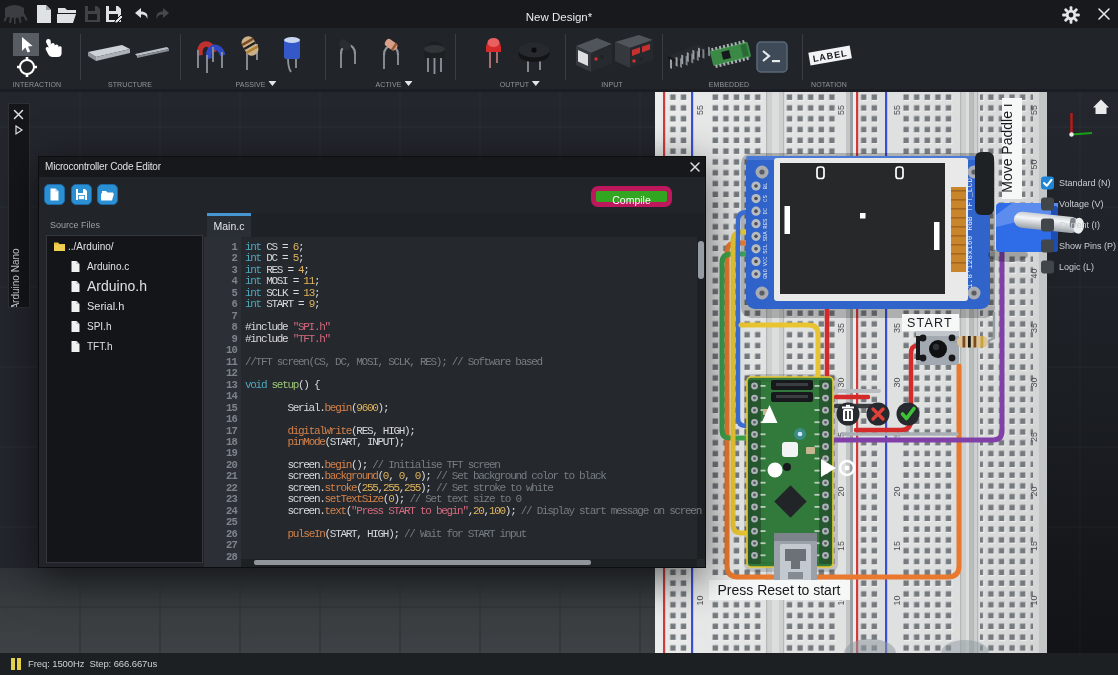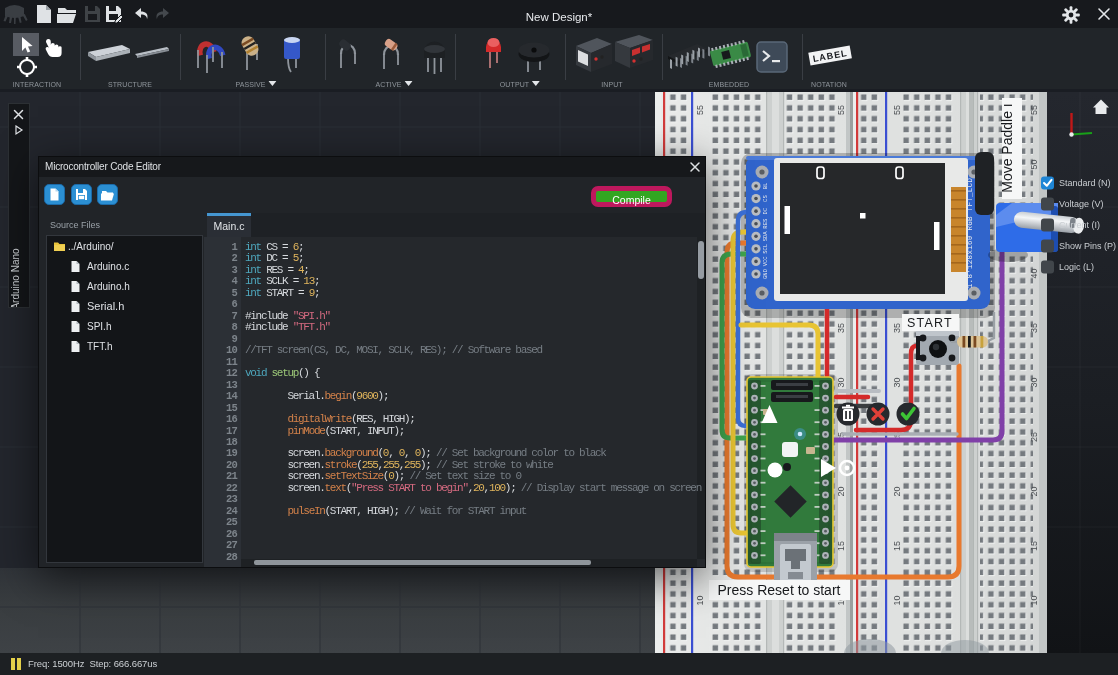--- a/index.html
+++ b/index.html
@@ -673,21 +673,21 @@
 <div class="abs" style="left:21px;top:2px;font-size:10px;color:#dfe1e5;line-height:17px">../Arduino/</div>
 <svg class="abs" style="left:22px;top:24px" width="13" height="13" viewBox="0 0 13 13">
 <path d="M2.5 1h5l3 3v8h-8z" fill="#eef0f2"></path>
           <path d="M7.5 1l3 3h-3z" fill="#b4bac0"></path>
 </svg>
 <div class="abs" style="left:40px;top:22px;font-size:10px;color:#dfe1e5;line-height:17px">Arduino.c</div>
 <svg class="abs" style="left:22px;top:44px" width="13" height="13" viewBox="0 0 13 13">
 <path d="M2.5 1h5l3 3v8h-8z" fill="#eef0f2"></path>
           <path d="M7.5 1l3 3h-3z" fill="#b4bac0"></path>
 </svg>
-<div class="abs" style="left:40px;top:42px;font-size:10px;color:#dfe1e5;line-height:17px">Arduino.h</div>
+<div class="abs" style="left:40px;top:42px;font-size:14px;color:#dfe1e5;line-height:17px">Arduino.h</div>
 <svg class="abs" style="left:22px;top:64px" width="13" height="13" viewBox="0 0 13 13">
 <path d="M2.5 1h5l3 3v8h-8z" fill="#eef0f2"></path>
           <path d="M7.5 1l3 3h-3z" fill="#b4bac0"></path>
 </svg>
 <div class="abs" style="left:40px;top:62px;font-size:11px;color:#dfe1e5;line-height:17px">Serial.h</div>
 <svg class="abs" style="left:22px;top:84px" width="13" height="13" viewBox="0 0 13 13">
 <path d="M2.5 1h5l3 3v8h-8z" fill="#eef0f2"></path>
           <path d="M7.5 1l3 3h-3z" fill="#b4bac0"></path>
 </svg>
 <div class="abs" style="left:40px;top:82px;font-size:10px;color:#dfe1e5;line-height:17px">SPI.h</div>
@@ -732,35 +732,37 @@
           <div style="height:11.47px;line-height:11.47px">24</div>
           <div style="height:11.47px;line-height:11.47px">25</div>
           <div style="height:11.47px;line-height:11.47px">26</div>
           <div style="height:11.47px;line-height:11.47px">27</div>
           <div style="height:11.47px;line-height:11.47px">28</div>
         </div>
 <div class="abs mono" style="left:41px;top:5px;font-size:11px;font-weight:normal;letter-spacing:-1.3px;color:#d6d9dd;font-style:normal">
           <div style="height:11.47px;line-height:11.47px;white-space:pre"><i style="color:#4ea7bd">int</i> CS = <i style="color:#dfb45c">6</i>;</div>
           <div style="height:11.47px;line-height:11.47px;white-space:pre"><i style="color:#4ea7bd">int</i> DC = <i style="color:#dfb45c">5</i>;</div>
           <div style="height:11.47px;line-height:11.47px;white-space:pre"><i style="color:#4ea7bd">int</i> RES = <i style="color:#dfb45c">4</i>;</div>
+          <div style="height:11.47px;line-height:11.47px;white-space:pre"><i style="color:#4ea7bd">int</i> MOSI = <i style="color:#dfb45c">11</i>;</div>
           <div style="height:11.47px;line-height:11.47px;white-space:pre"><i style="color:#4ea7bd">int</i> SCLK = <i style="color:#dfb45c">13</i>;</div>
           <div style="height:11.47px;line-height:11.47px;white-space:pre"><i style="color:#4ea7bd">int</i> START = <i style="color:#dfb45c">9</i>;</div>
           <div style="height:11.47px;line-height:11.47px;white-space:pre"> </div>
           <div style="height:11.47px;line-height:11.47px;white-space:pre">#include <i style="color:#d3697f">"SPI.h"</i></div>
           <div style="height:11.47px;line-height:11.47px;white-space:pre">#include <i style="color:#d3697f">"TFT.h"</i></div>
           <div style="height:11.47px;line-height:11.47px;white-space:pre"> </div>
           <div style="height:11.47px;line-height:11.47px;white-space:pre"><i style="color:#767d84">//TFT screen(CS, DC, MOSI, SCLK, RES); // Software based</i></div>
           <div style="height:11.47px;line-height:11.47px;white-space:pre"> </div>
           <div style="height:11.47px;line-height:11.47px;white-space:pre"><i style="color:#4ea7bd">void</i> <i style="color:#9cc878">setup</i>() {</div>
           <div style="height:11.47px;line-height:11.47px;white-space:pre"> </div>
           <div style="height:11.47px;line-height:11.47px;white-space:pre">        Serial.<i style="color:#d4824a">begin</i>(<i style="color:#dfb45c">9600</i>);</div>
           <div style="height:11.47px;line-height:11.47px;white-space:pre"> </div>
           <div style="height:11.47px;line-height:11.47px;white-space:pre">        <i style="color:#d4824a">digitalWrite</i>(RES, HIGH);</div>
           <div style="height:11.47px;line-height:11.47px;white-space:pre">        <i style="color:#d4824a">pinMode</i>(START, INPUT);</div>
           <div style="height:11.47px;line-height:11.47px;white-space:pre"> </div>
+          <div style="height:11.47px;line-height:11.47px;white-space:pre">        screen.<i style="color:#d4824a">begin</i>(); <i style="color:#767d84">// Initialise TFT screen</i></div>
           <div style="height:11.47px;line-height:11.47px;white-space:pre">        screen.<i style="color:#d4824a">background</i>(<i style="color:#dfb45c">0</i>, <i style="color:#dfb45c">0</i>, <i style="color:#dfb45c">0</i>); <i style="color:#767d84">// Set background color to black</i></div>
           <div style="height:11.47px;line-height:11.47px;white-space:pre">        screen.<i style="color:#d4824a">stroke</i>(<i style="color:#dfb45c">255</i>,<i style="color:#dfb45c">255</i>,<i style="color:#dfb45c">255</i>); <i style="color:#767d84">// Set stroke to white</i></div>
           <div style="height:11.47px;line-height:11.47px;white-space:pre">        screen.<i style="color:#d4824a">setTextSize</i>(<i style="color:#dfb45c">0</i>); <i style="color:#767d84">// Set text size to 0</i></div>
           <div style="height:11.47px;line-height:11.47px;white-space:pre">        screen.<i style="color:#d4824a">text</i>(<i style="color:#d3697f">"Press START to begin"</i>,<i style="color:#dfb45c">20</i>,<i style="color:#dfb45c">100</i>); <i style="color:#767d84">// Display start message on screen</i></div>
           <div style="height:11.47px;line-height:11.47px;white-space:pre"> </div>
           <div style="height:11.47px;line-height:11.47px;white-space:pre">        <i style="color:#d4824a">pulseIn</i>(START, HIGH); <i style="color:#767d84">// Wait for START input</i></div>
           <div style="height:11.47px;line-height:11.47px;white-space:pre"> </div>
         </div>
 </div>
 </div>

